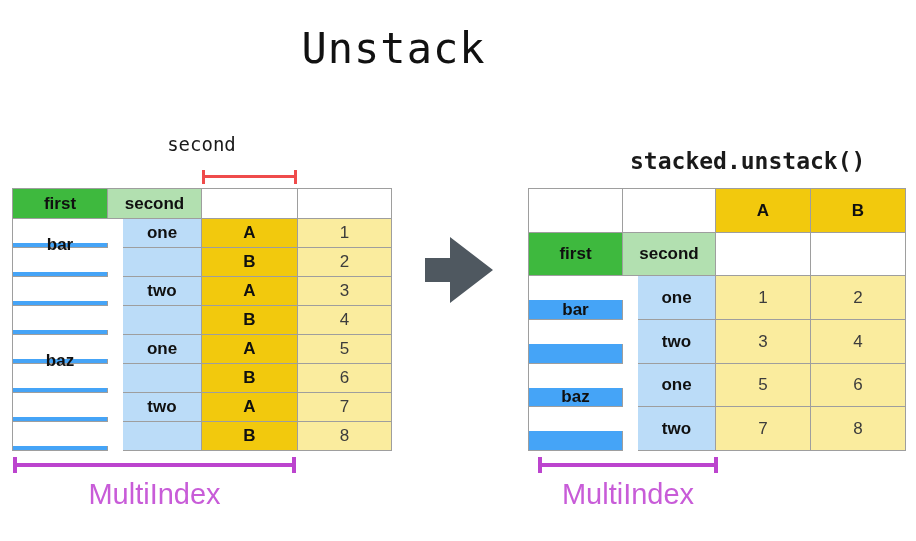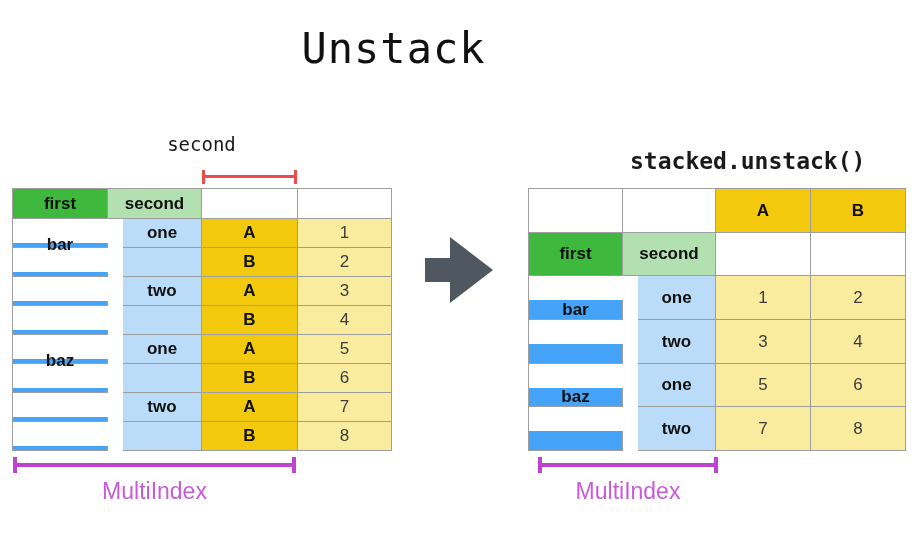--- a/index.html
+++ b/index.html
@@ -44,21 +44,21 @@
   .bracket-red{left:202px;top:170px;width:95px;height:14px;}
   .bracket-red .tick{width:3px;background:var(--stacked_bracket_red);}
   .bracket-red .line{top:5px;height:3px;background:var(--stacked_bracket_red);}
   .bracket-magenta-left{left:13px;top:457px;width:283px;height:16px;}
   .bracket-magenta-right{left:538px;top:457px;width:180px;height:16px;}
   .bracket-magenta-left .tick,.bracket-magenta-right .tick{width:4px;background:var(--multiindex_magenta);}
   .bracket-magenta-left .line,.bracket-magenta-right .line{top:6px;height:4px;background:var(--multiindex_magenta);}
   .tick-l{left:0;} .tick-r{right:0;}
 
   .mi-label{
-    position:absolute;top:478px;text-align:center;font-size:23px;font-weight:300;
+    position:absolute;top:478px;text-align:center;font-size:29px;font-weight:300;
     color:var(--multiindex_text);
   }
   .mi-label-left{left:13px;width:283px;}
   .mi-label-right{left:538px;width:180px;}
 
   .arrow{position:absolute;left:425px;top:237px;width:69px;height:66px;}
   .arrow polygon{fill:var(--arrow_gray);}
 </style>
 </head>
 <body>

